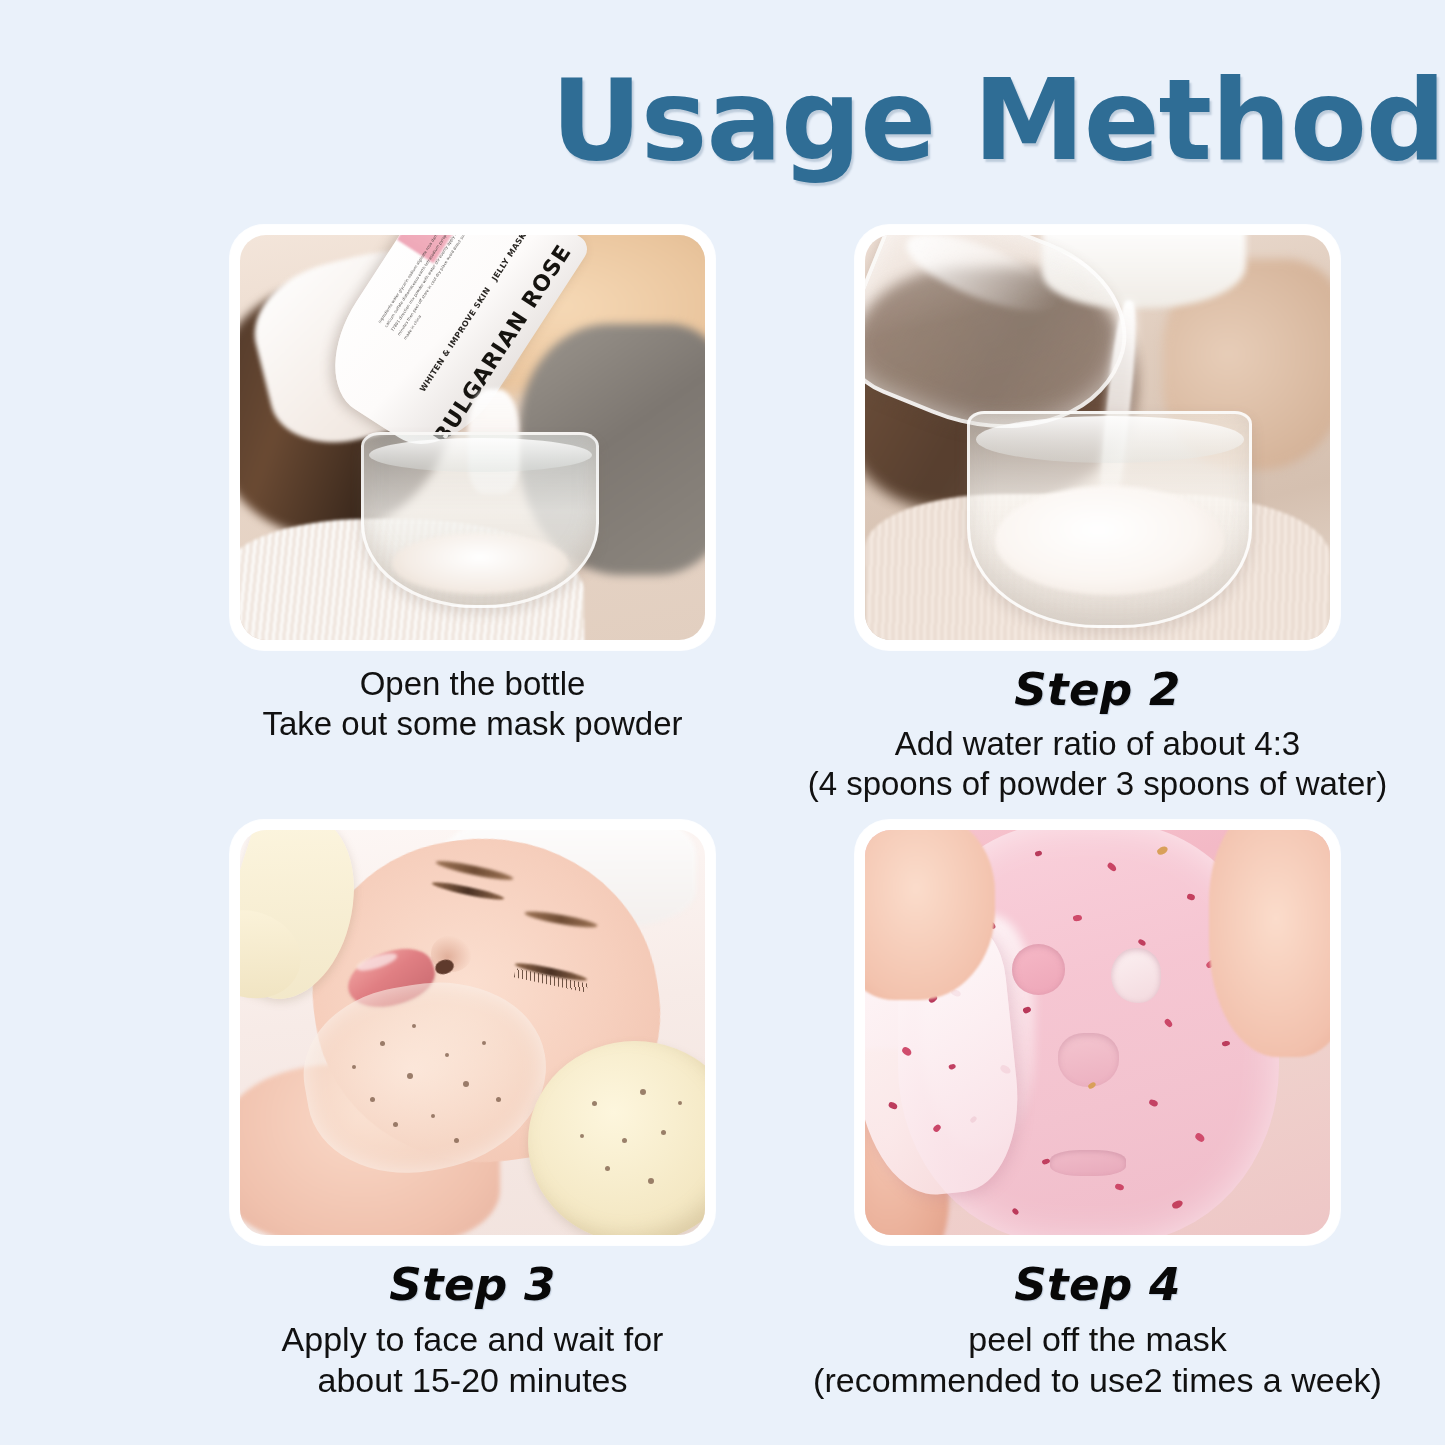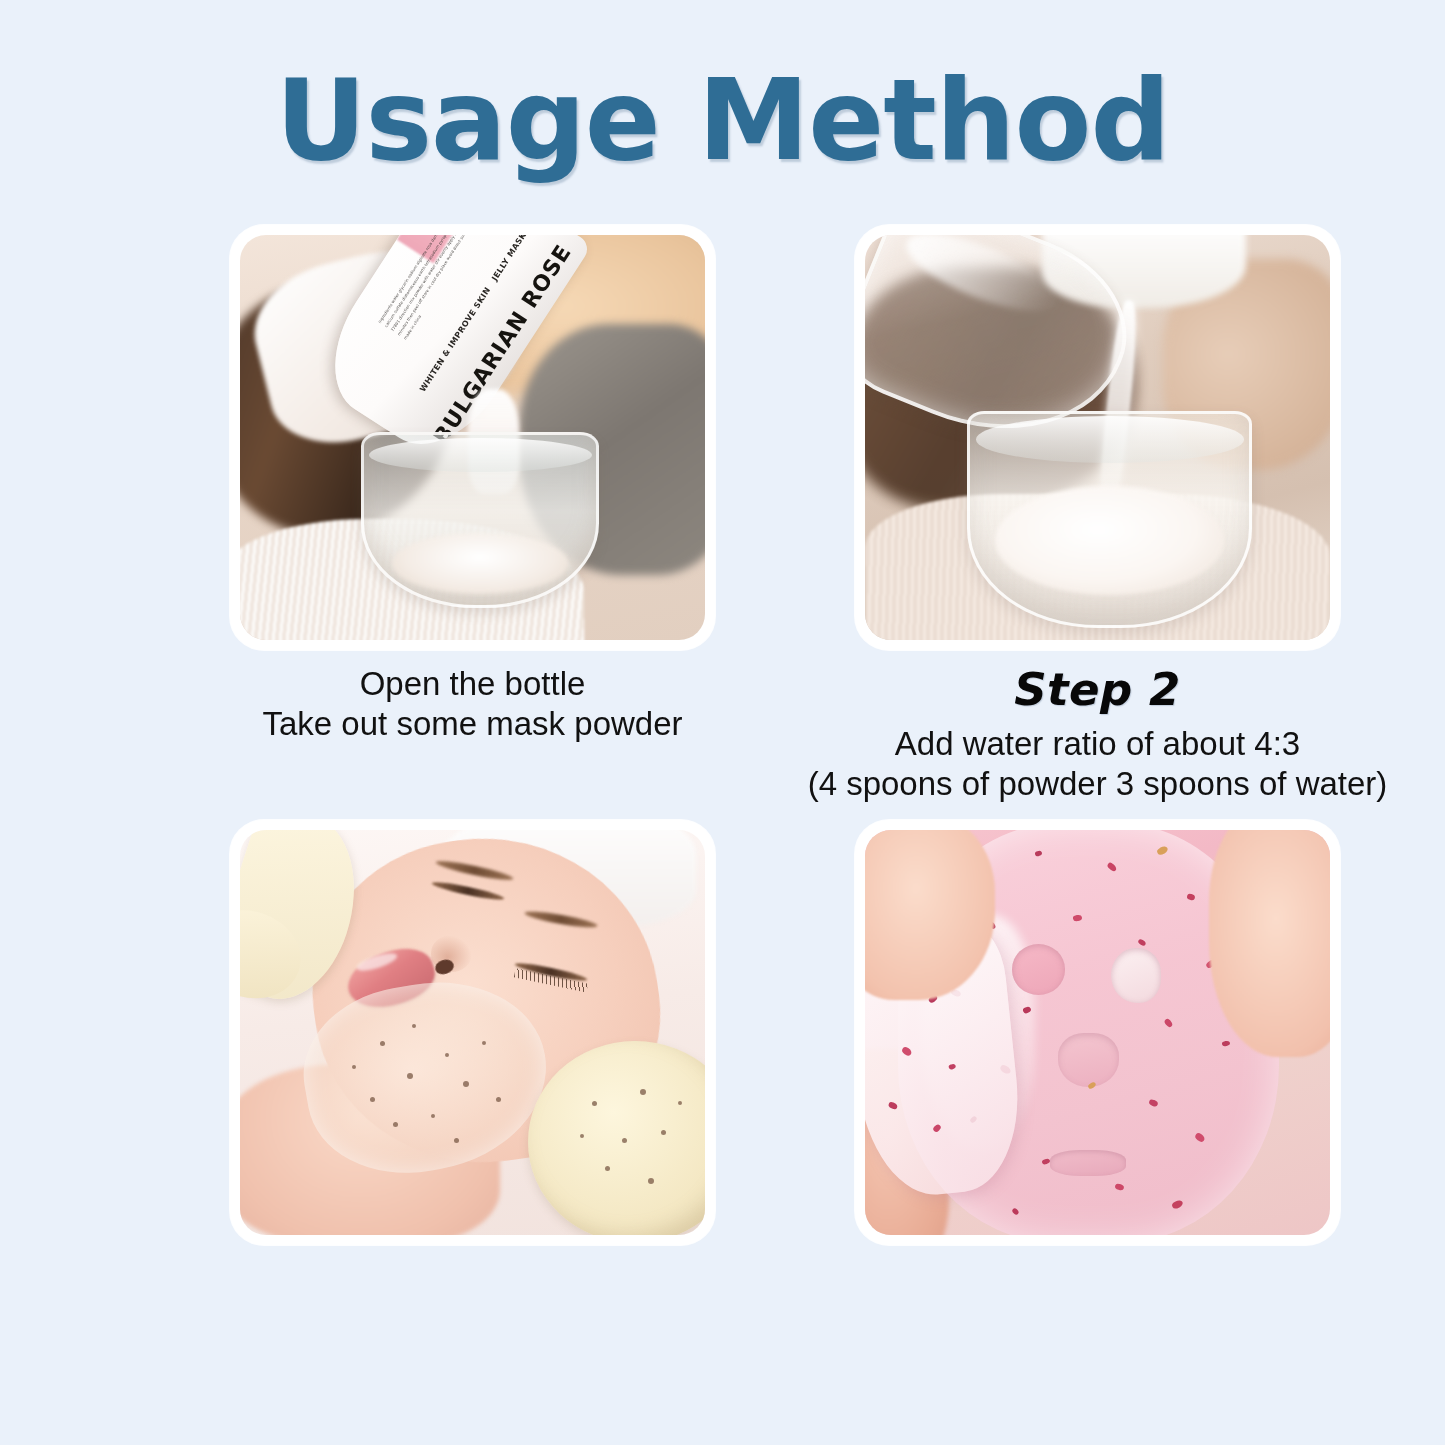--- a/index.html
+++ b/index.html
@@ -420,21 +420,21 @@
     border-radius:40%;
     box-shadow:inset 0 2px 5px rgba(175,110,135,.35);
   }
   .p4 .petal{position:absolute;border-radius:44% 56% 50% 50%;}
 </style>
 </head>
 <body style="background: rgb(234, 241, 250);">
 
 <div class="page">
 
-  <div class="title" style="color: rgb(47, 109, 149);">Usage Method</div>
+  <div class="title" style="color: rgb(47, 109, 149); text-align: right;">Usage Method</div>
 
   <div class="grid">
 
     <div class="cell col-left row-top">
       <div class="photo-frame">
         <div class="photo p1">
           <div class="skin-bg"></div>
           <div class="hair"></div>
           <div class="sweater"></div>
           <div class="towel"></div>
@@ -529,20 +529,25 @@
             <div class="fleck" style="left:30%;top:30%;width:5px;height:5px;"></div>
             <div class="fleck" style="left:52%;top:24%;width:6px;height:6px;"></div>
             <div class="fleck" style="left:44%;top:48%;width:5px;height:5px;"></div>
             <div class="fleck" style="left:62%;top:44%;width:5px;height:5px;"></div>
             <div class="fleck" style="left:36%;top:62%;width:5px;height:5px;"></div>
             <div class="fleck" style="left:56%;top:68%;width:6px;height:6px;"></div>
             <div class="fleck" style="left:24%;top:46%;width:4px;height:4px;"></div>
             <div class="fleck" style="left:70%;top:30%;width:4px;height:4px;"></div>
           </div>
         </div>
+      </div>
+      <div class="caption">
+        <div class="step-label">Step 3</div>
+        <div class="step-desc">Apply to face and wait for
+about 15-20 minutes</div>
       </div>
     </div>
 
     <div class="cell col-right row-bot">
       <div class="photo-frame">
         <div class="photo p4">
           <div class="armL"></div>
 
           <div class="mask">
             <div class="sheen"></div>
@@ -581,16 +586,21 @@
             <div class="petal" style="left:30%;top:44%;width:10px;height:7px;background:#d04d6d;transform:rotate(40deg);"></div>
             <div class="petal" style="left:58%;top:52%;width:7px;height:5px;background:#c14062;transform:rotate(-15deg);"></div>
             <div class="petal" style="left:18%;top:64%;width:9px;height:6px;background:#bd3d5e;transform:rotate(30deg);"></div>
             <div class="petal" style="left:44%;top:74%;width:8px;height:6px;background:#ca4668;transform:rotate(-40deg);"></div>
           </div>
 
           <div class="handL"></div>
           <div class="handR"></div>
         </div>
       </div>
+      <div class="caption">
+        <div class="step-label">Step 4</div>
+        <div class="step-desc">peel off the mask
+(recommended to use2 times a week)</div>
+      </div>
     </div>
 
   </div>
 </div>
 
 </body></html>

